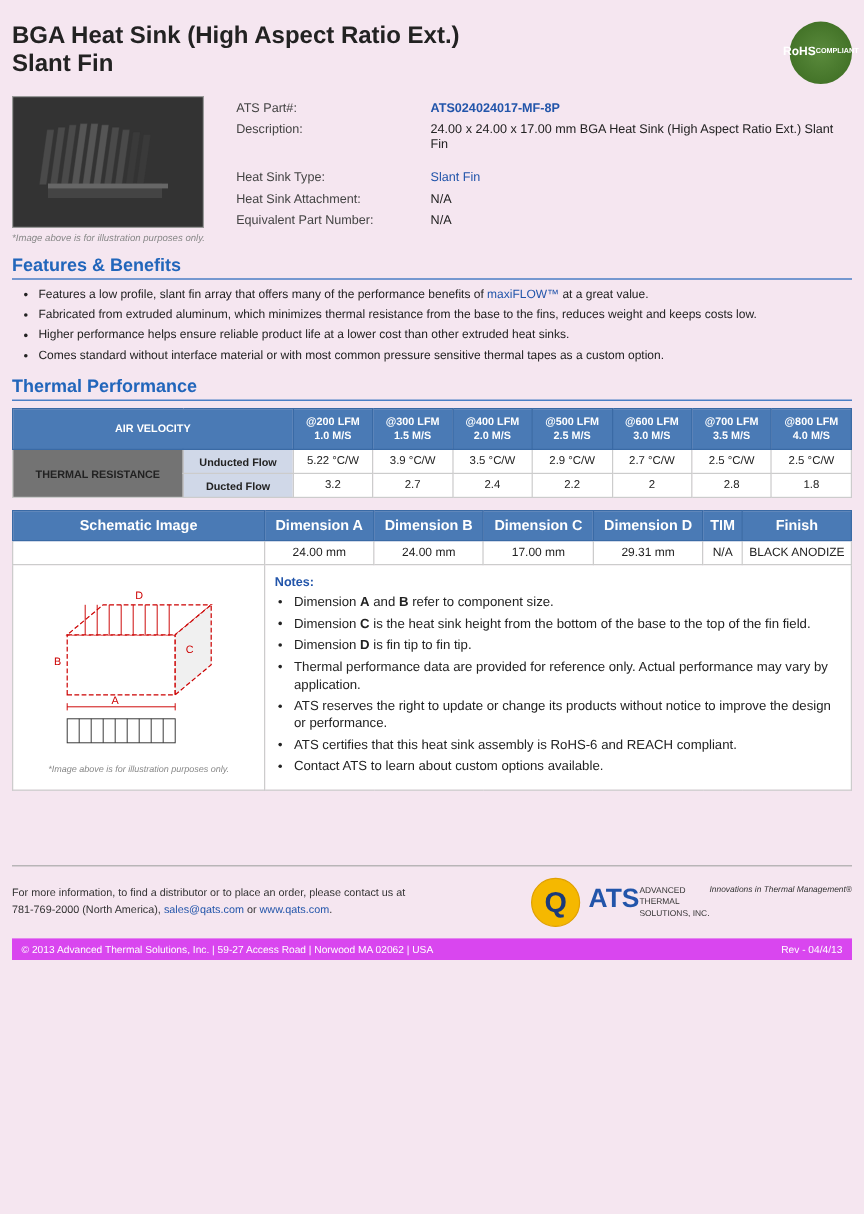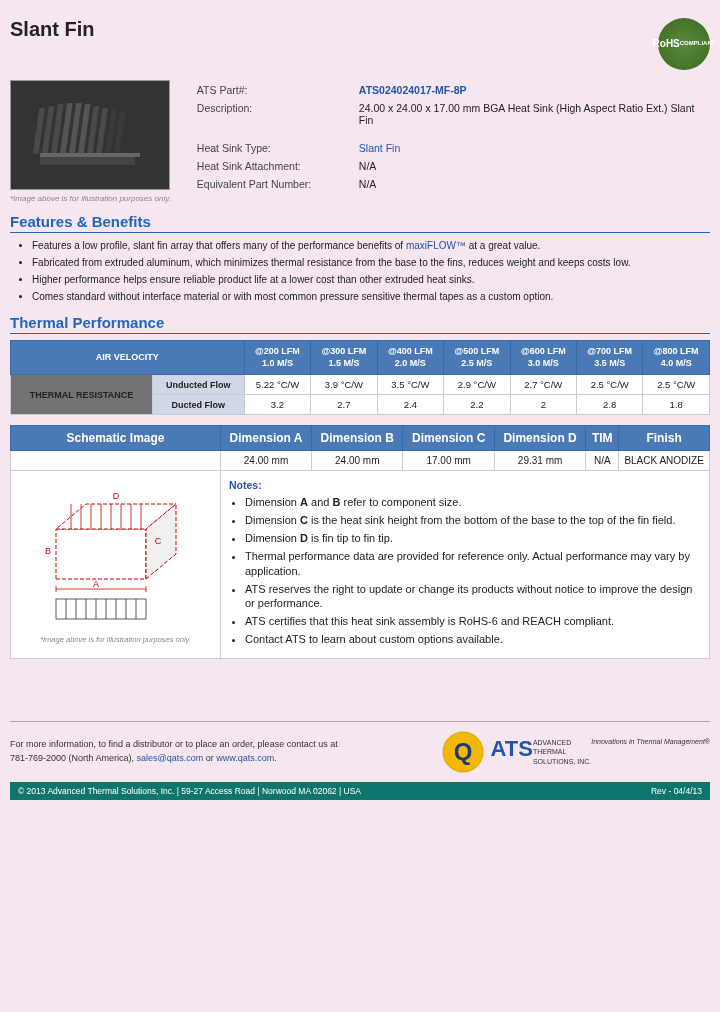--- a/index.html
+++ b/index.html
@@ -259,21 +259,21 @@
       font-size: 7px;
       color: #333;
       line-height: 1.3;
     }
     .ats-tagline {
       font-size: 7px;
       color: #333;
       font-style: italic;
     }
     .copyright-bar {
-      background: #0f766e;
+      background: #d946ef;
       color: white;
       font-size: 8.5px;
       padding: 4px 8px;
       display: flex;
       justify-content: space-between;
       align-items: center;
     }
     .schematic-image-note {
       font-size: 7.5px;
       color: #888;
@@ -281,20 +281,21 @@
       margin-top: 4px;
     }
   </style>
 </head>
 <body>
 
 <div class="page">
 
   <div class="header-top">
     <div class="title-block">
+      <h1>BGA Heat Sink (High Aspect Ratio Ext.)</h1>
       <h2>Slant Fin</h2>
     </div>
     <div class="rohs-badge">
       <span class="rohs-main">RoHS</span>
       <span style="font-size:6px;">COMPLIANT</span>
     </div>
   </div>
 
   <div class="product-info-row">
     <div>

